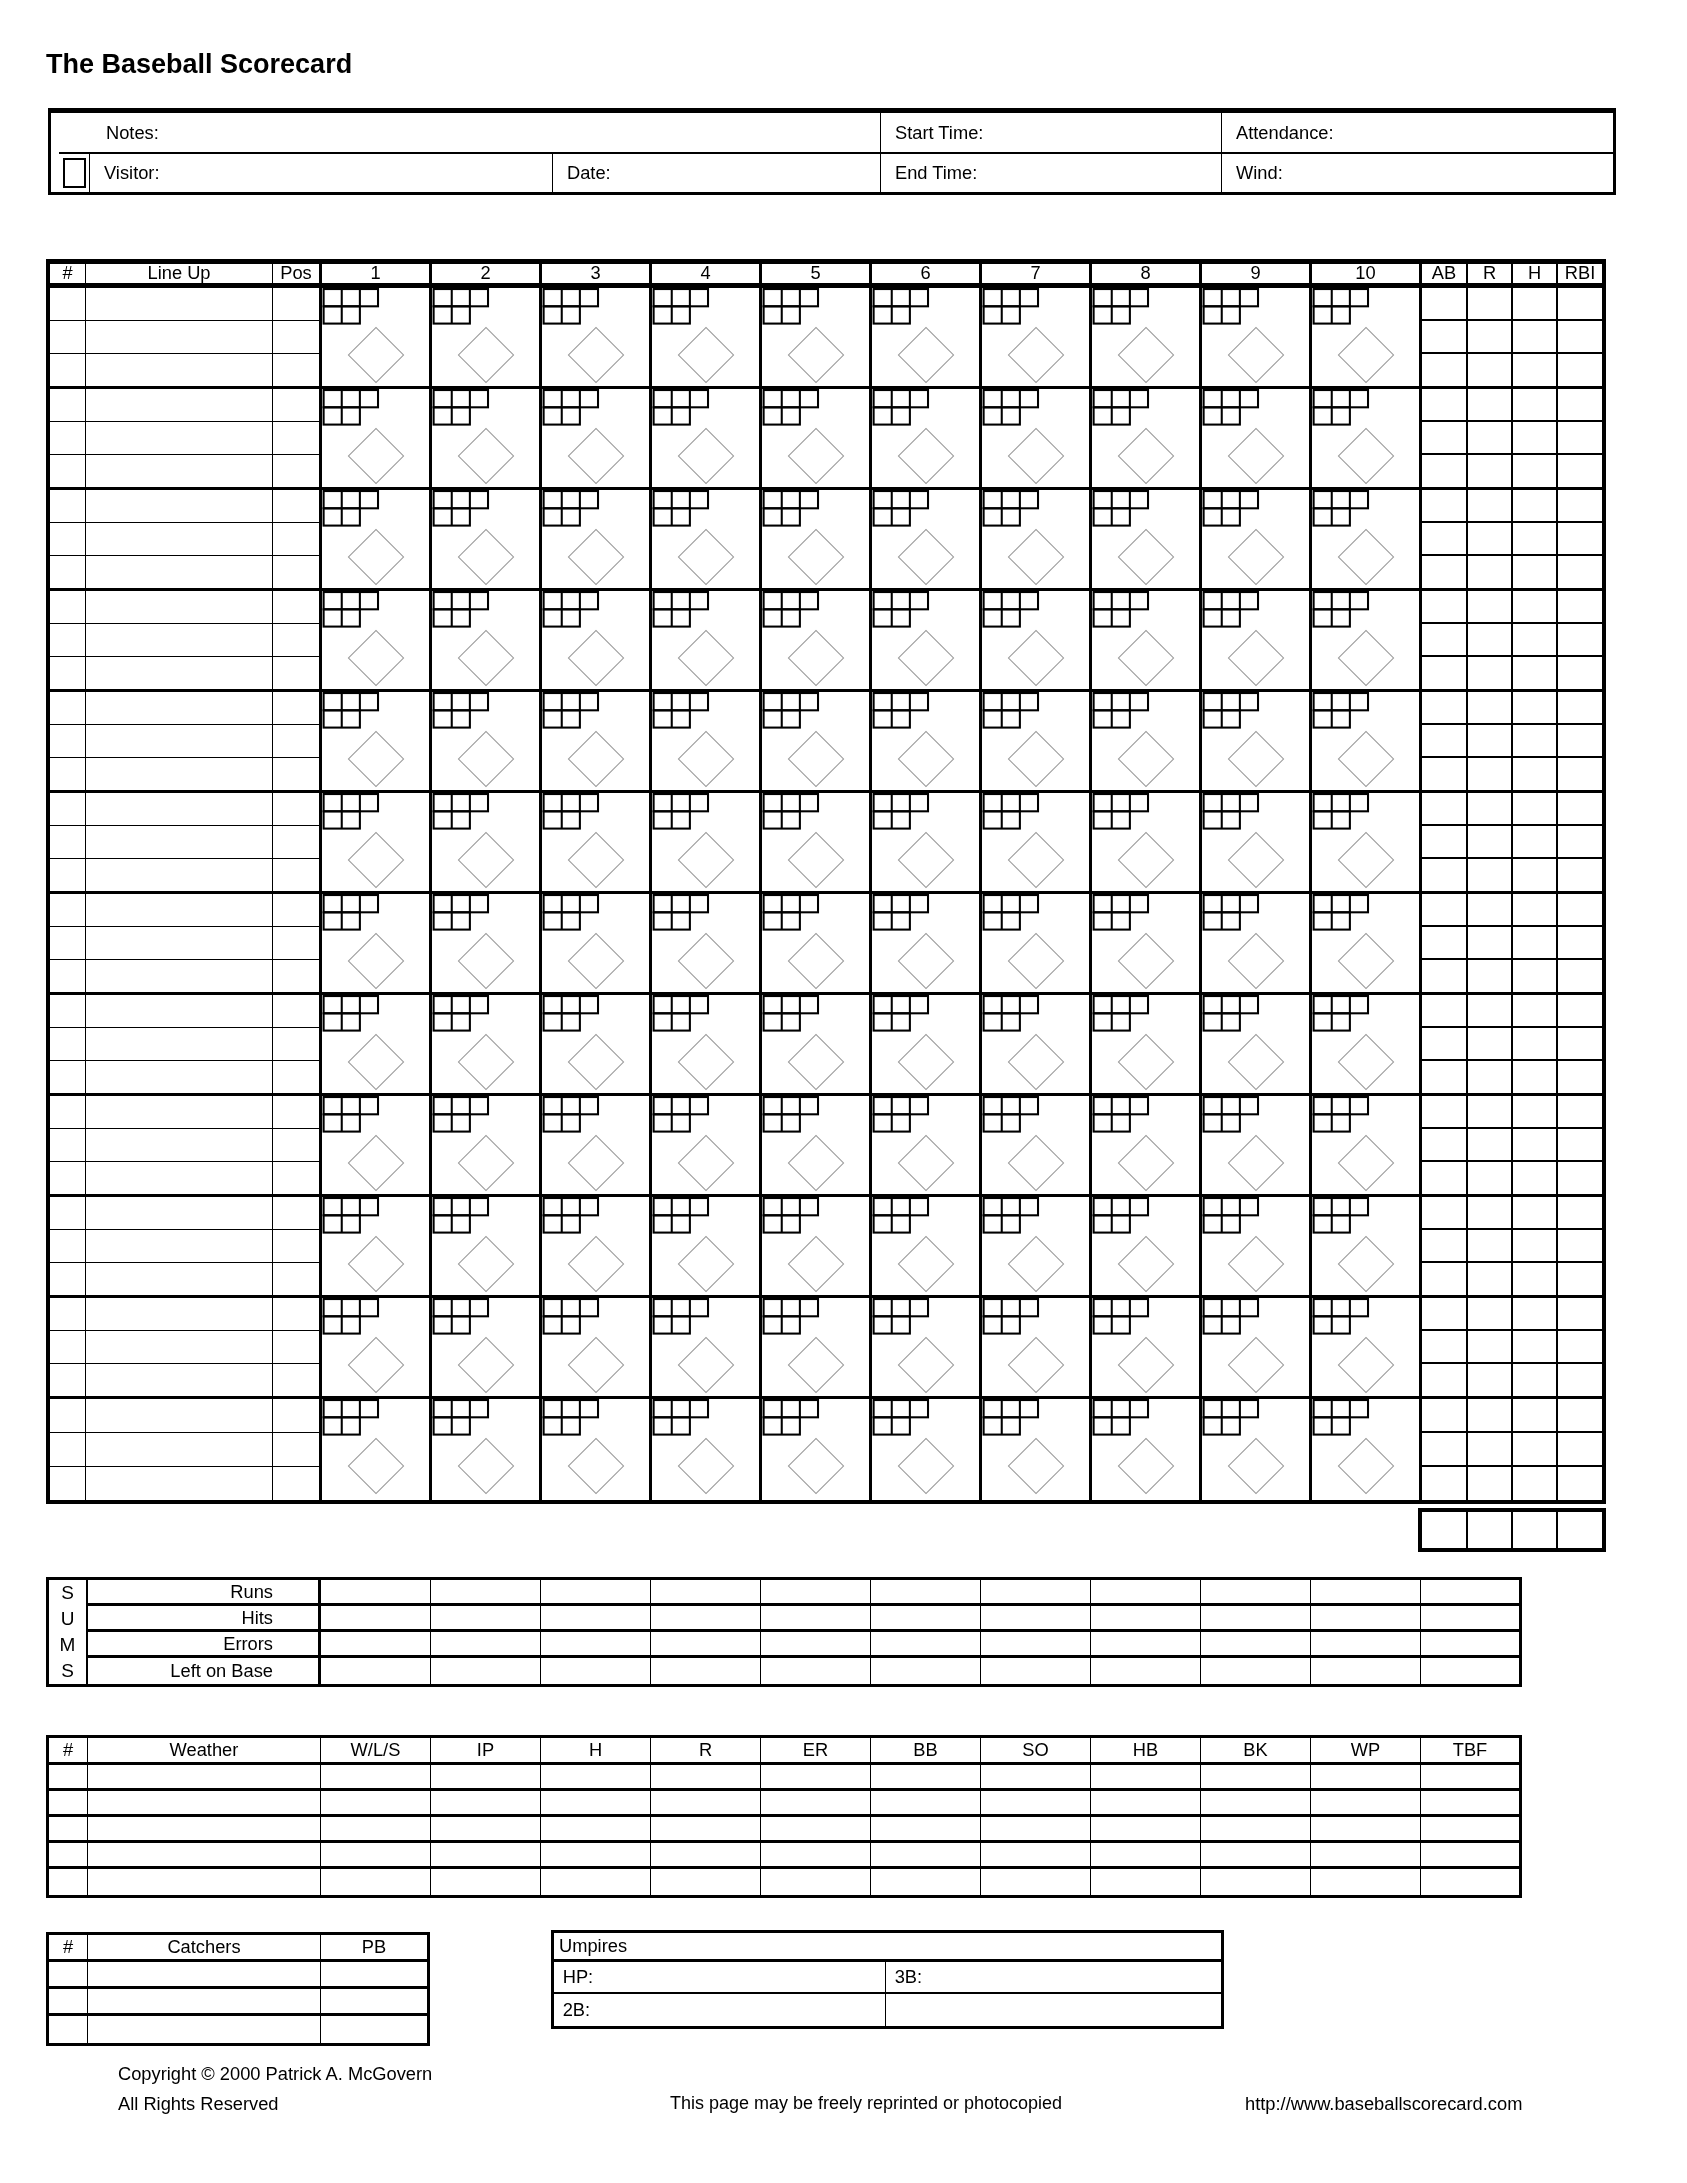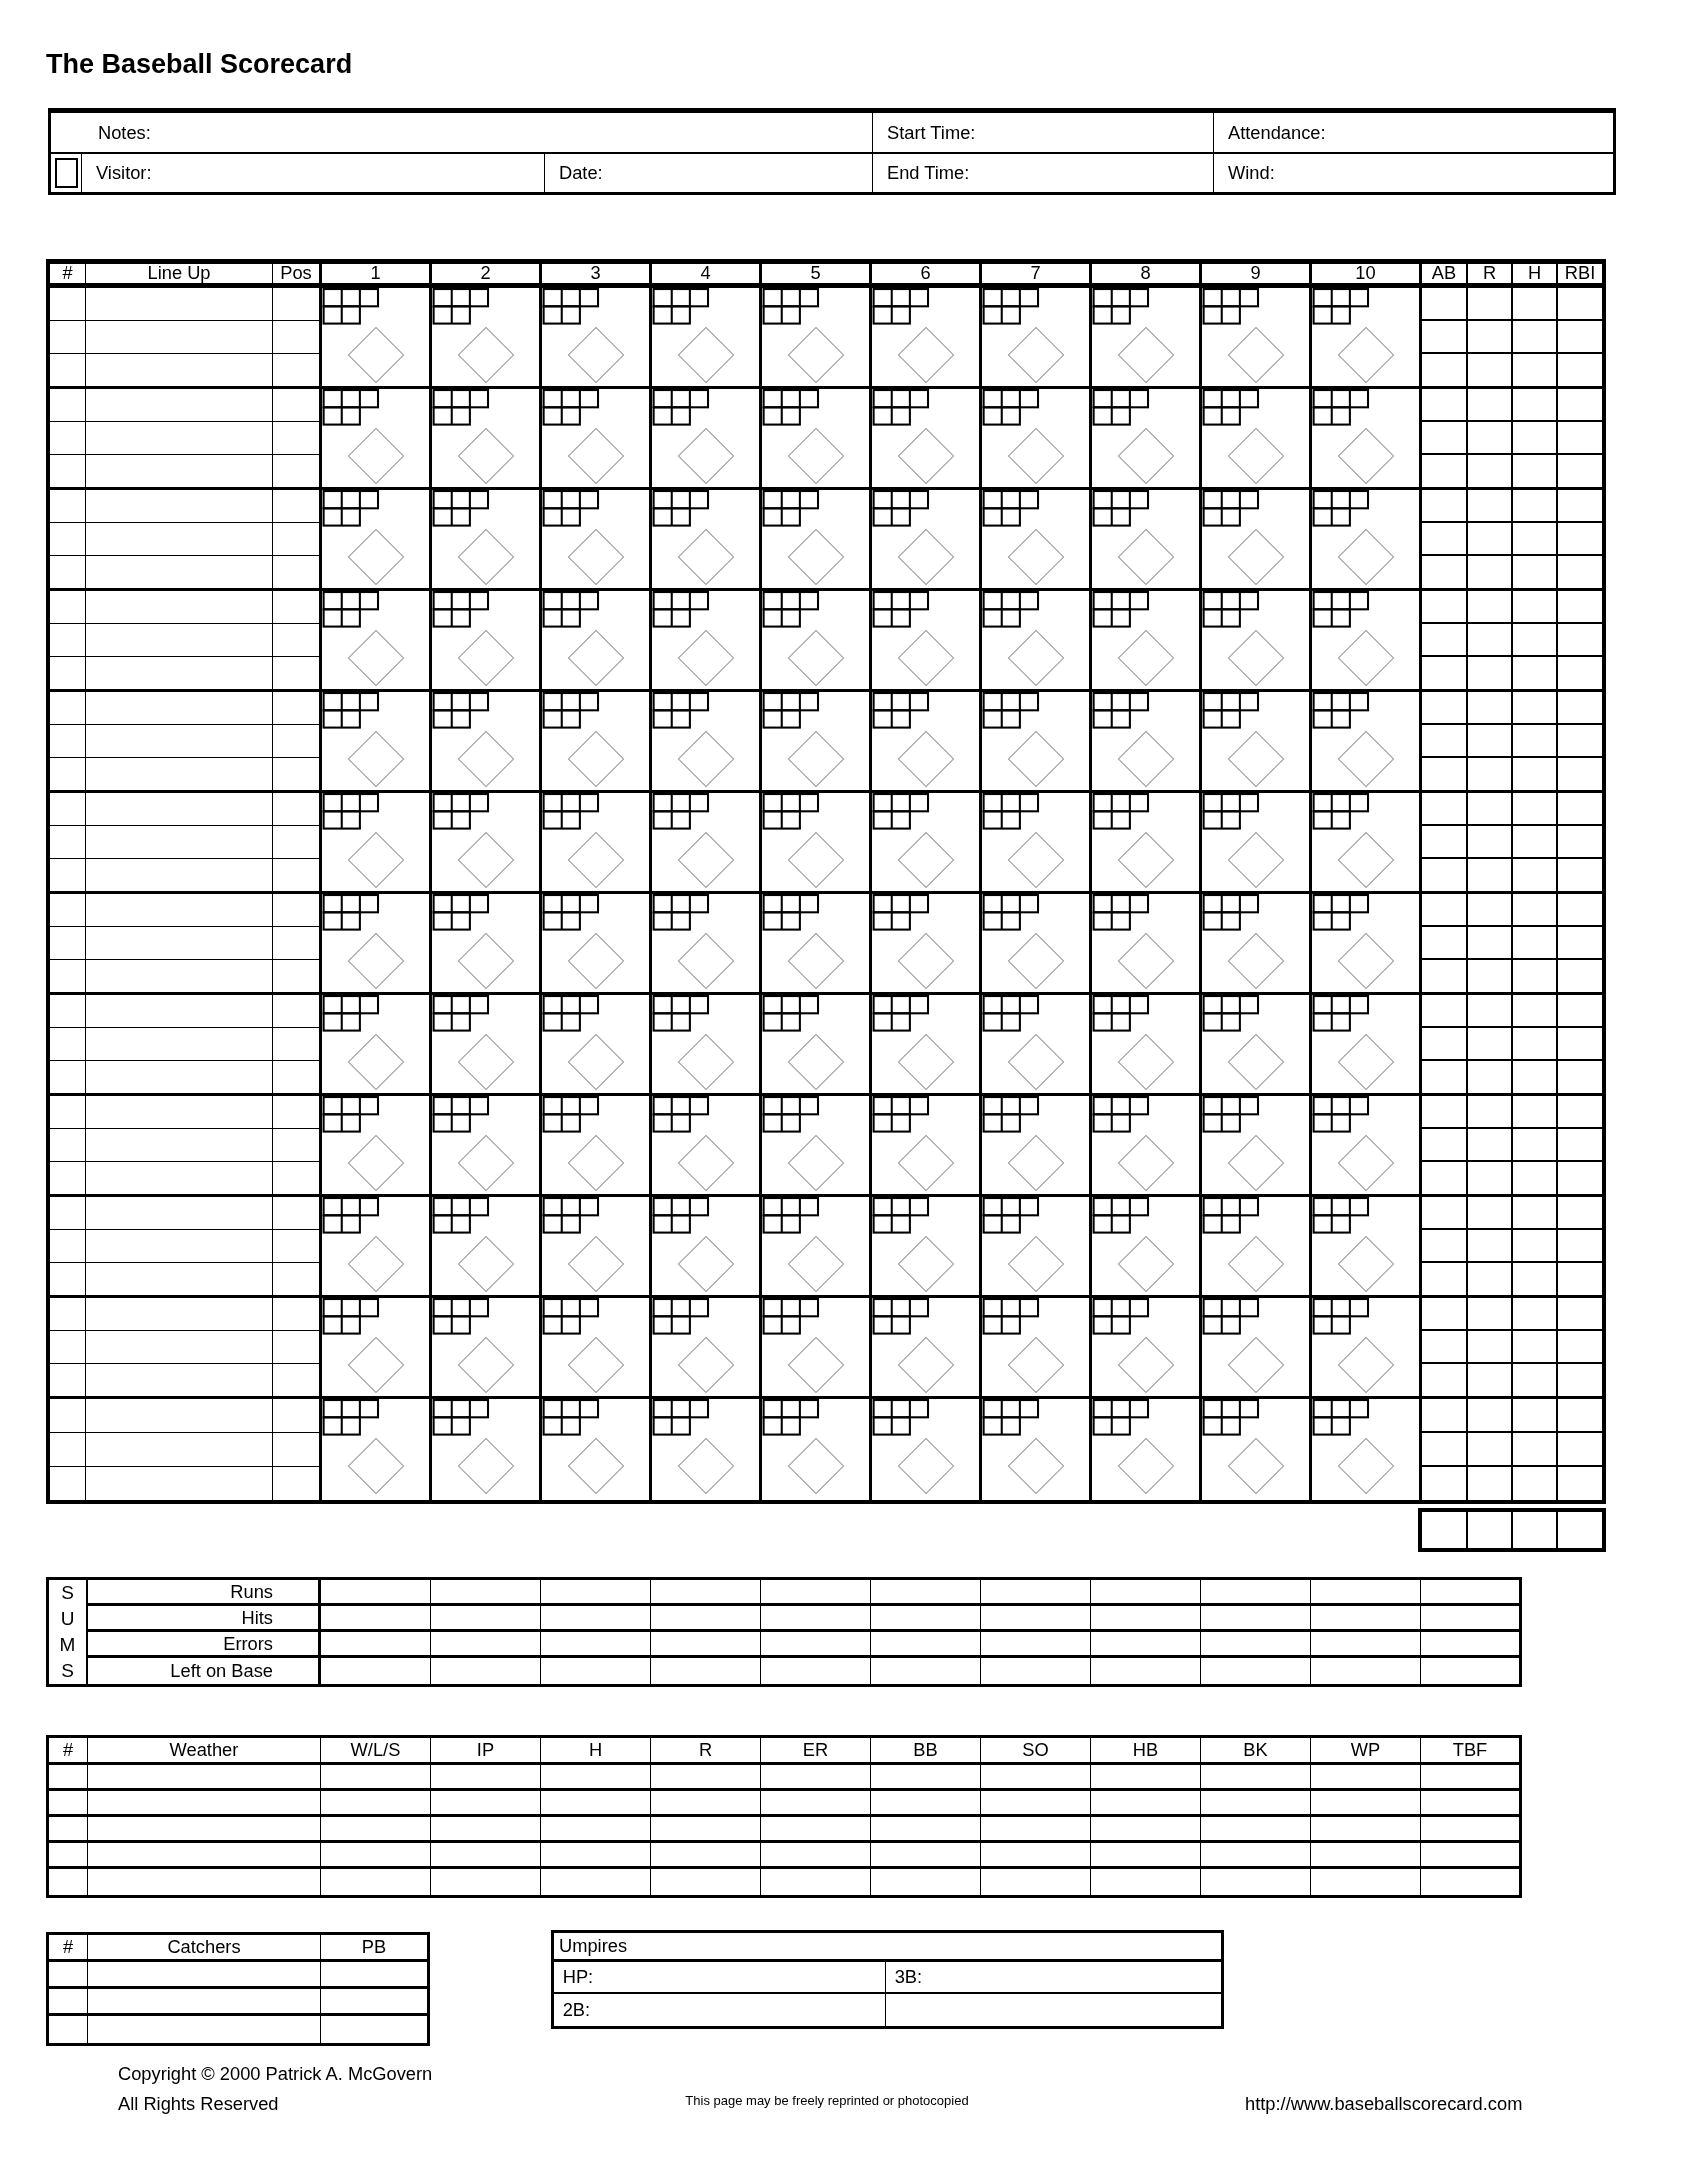--- a/index.html
+++ b/index.html
@@ -7,21 +7,21 @@
   .page {
     position:relative; width:1687px; height:2184px; background:#fff;
     font-family:"Liberation Sans", sans-serif; color:#000; overflow:hidden;
   }
   .title { position:absolute; left:46px; top:49px; width:1562px; text-align:left;
            font-size:27px; font-weight:700; }
 
   
   .info { position:absolute; left:48px; top:108px; width:1568px;
           border:3.5px solid #000; border-top-width:5.2px; font-size:18.3px; }
-  .i-row { display:flex; border-bottom:2.6px solid #000; height:41px; }
+  .i-row { display:flex; border-bottom:2.6px solid #000; height:41px;margin-left:8px; }
   .i-row:last-child { border-bottom:0; }
   .i-row.r23 { height:38px; }
   .i-cell { border-right:1.7px solid #000; display:flex; align-items:center; padding-left:14px; }
   .i-cell:last-child { border-right:0; }
   .iw-notes { width:822px; padding-left:47px; }
   .iw-check { width:31px; padding:0; justify-content:center; }
   .iw-team  { width:463px; }
   .iw-mid   { width:328px; }
   .iw-time  { width:341px; }
   .iw-last  { flex:1; }
@@ -93,22 +93,22 @@
              align-items:center; padding-left:5px; }
   .u-row { display:flex; height:32px; border-bottom:2.6px solid #000; }
   .u-row:last-child { border-bottom:0; }
   .u-left { width:332px; border-right:1.7px solid #000; display:flex;
             align-items:center; padding-left:8.7px; }
   .u-right { flex:1; display:flex; align-items:center; padding-left:8.7px; }
 
   
   .f-copy   { position:absolute; left:118px; top:2063px; font-size:18.3px; }
   .f-rights { position:absolute; left:118px; top:2093px; font-size:18.3px; }
-  .f-center { position:absolute; left:827px; top:2093px; transform:translateX(-50%);
-              font-size:13px; white-space:nowrap; }
+  .f-center { position:absolute; left:866px; top:2093px; transform:translateX(-50%);
+              font-size:18px; white-space:nowrap; }
   .f-url    { position:absolute; left:1225px; top:2093px; font-size:18.3px;margin-left:20px; }
 </style>
 </head>
 <body>
 
 <div class="page">
 
   <div class="title">The Baseball Scorecard</div>
 
   <div class="info">

